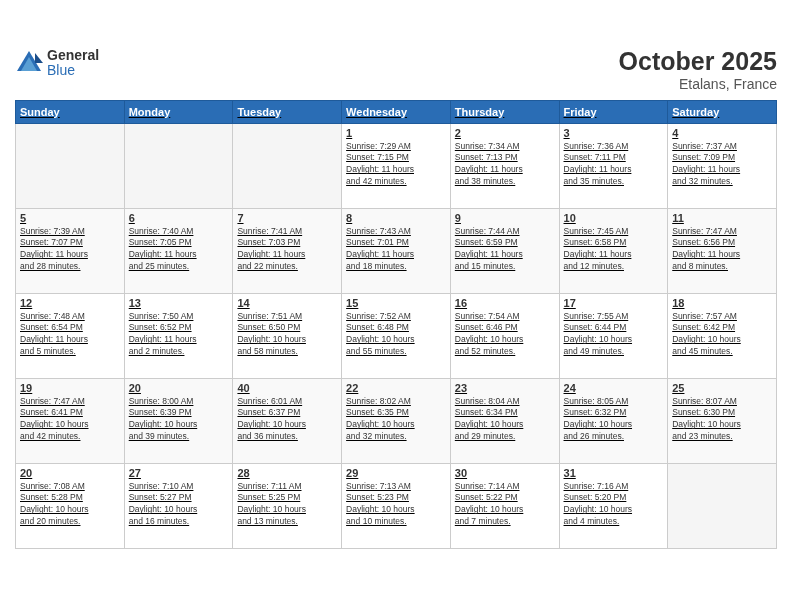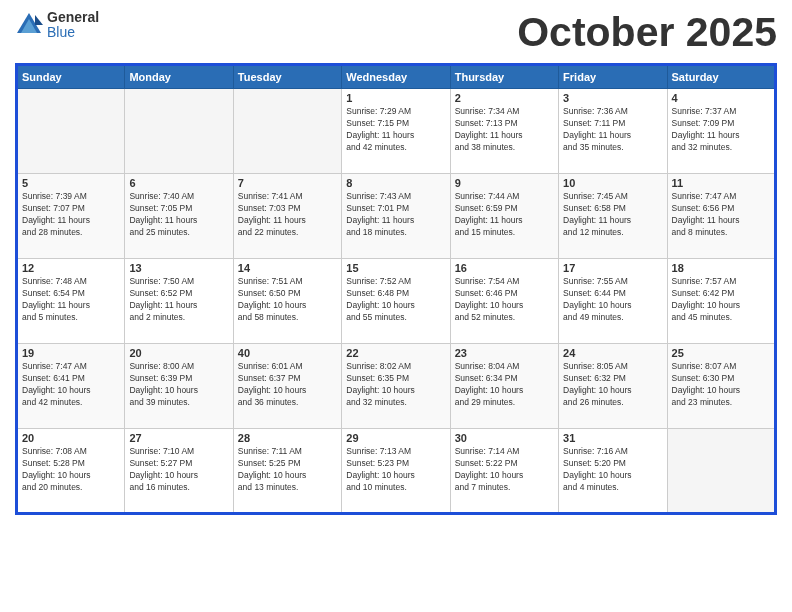--- a/index.html
+++ b/index.html
@@ -6,23 +6,24 @@
     body {
       width: 792px;
       height: 612px;
       font-family: Arial, sans-serif;
       background: #fff;
       overflow: hidden;
     }
     .page {
       width: 792px;
       height: 488px;
-      padding: 10px 15px 10px 15px;
+      padding: 16px 15px 10px 15px;
       display: flex;
       flex-direction: column;
+      margin-top: 32px;
     }
     .header {
       display: flex;
       justify-content: space-between;
       align-items: flex-start;
       margin-bottom: 8px;
     }
     .logo {
       display: flex;
       align-items: center;
@@ -44,35 +45,36 @@
       color: #2a6db5;
     }
     .logo-icon {
       width: 28px;
       height: 28px;
     }
     .title-block {
       text-align: right;
     }
     .month-title {
-      font-size: 41px;
+      font-size: 25px;
       font-weight: bold;
       color: #333;
       line-height: 1.1;
     }
     .subtitle {
       font-size: 14px;
       color: #555;
     }
     .calendar {
       flex: 1;
-      border: 3px solid #1d4ed8;
+      border: 1px solid #1d4ed8;
       border-collapse: collapse;
       width: 100%;
       table-layout: fixed;
+      text-decoration: underline;
     }
     .calendar th {
       background-color: #2a6db5;
       color: #fff;
       font-size: 11px;
       font-weight: bold;
       padding: 5px 4px;
       text-align: left;
       border: 1px solid #1e5a9a;
     }
@@ -117,20 +119,21 @@
         <polygon points="14,8 22,22 6,22" fill="#5a9fd4"></polygon>
         <polygon points="20,4 28,14 20,14" fill="#1a4d8a"></polygon>
       </svg>
       <div class="logo-text">
         <span class="logo-general">General</span>
         <span class="logo-blue">Blue</span>
       </div>
     </div>
     <div class="title-block">
       <div class="month-title">October 2025</div>
+      <div class="subtitle">Etalans, France</div>
     </div>
   </div>
 
   <table class="calendar">
     <thead>
       <tr class="header-row">
         <th>Sunday</th>
         <th>Monday</th>
         <th>Tuesday</th>
         <th>Wednesday</th>

